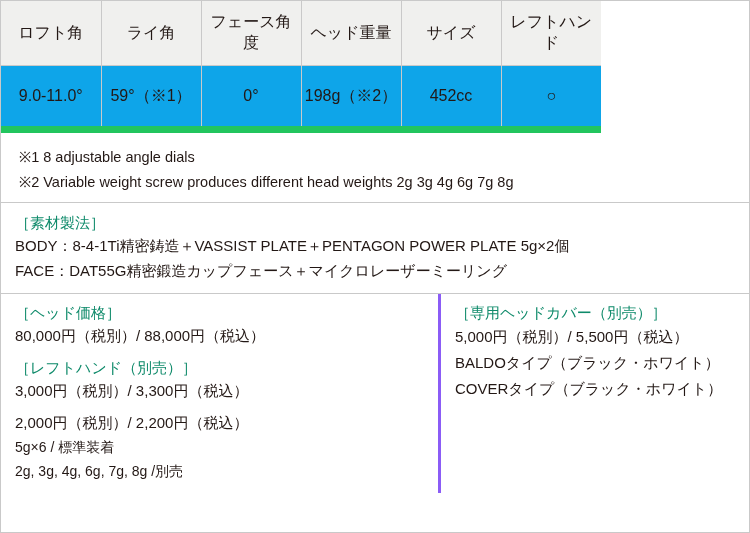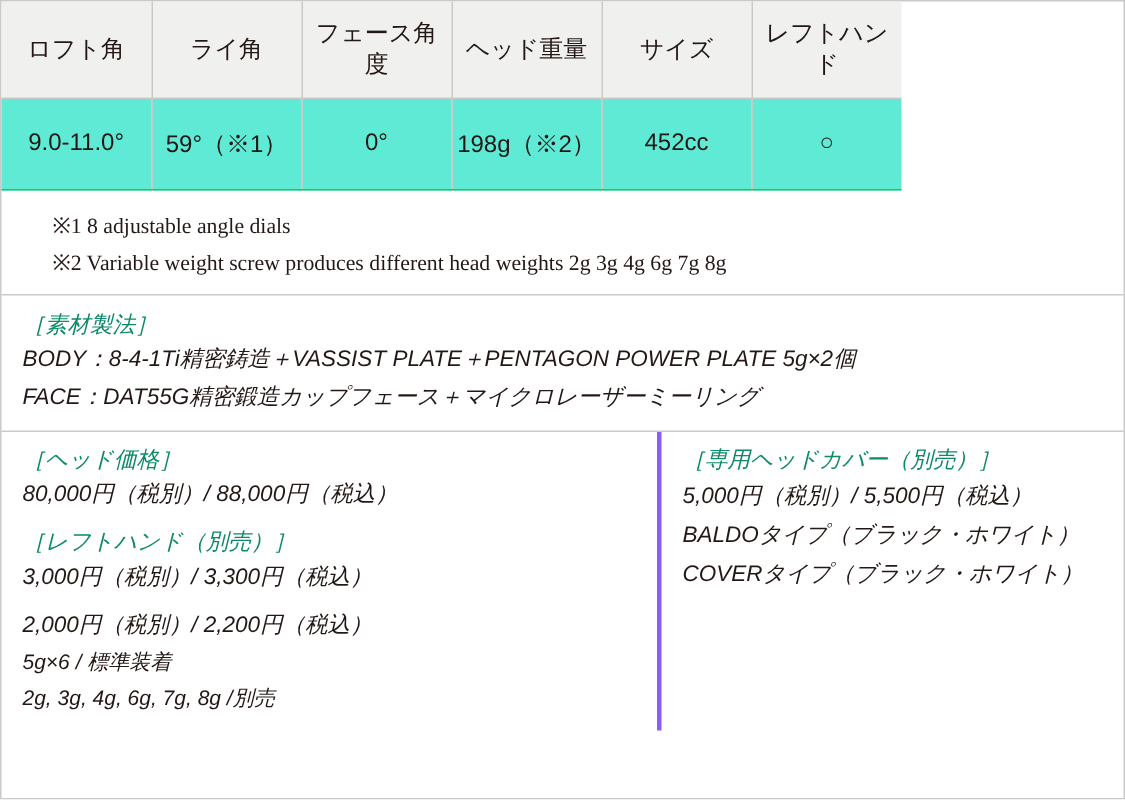--- a/index.html
+++ b/index.html
@@ -39,45 +39,43 @@
   table.spec tr.head th {
     background: #f0f0ee;
     height: 62px;
     font-size: 16px;
     color: #231815;
     border-bottom: 1px solid #c9c9c9;
   }
   table.spec tr.body td {
     height: 58px;
     font-size: 16px;
-    background: #5eead4;
-    border-bottom: 1px solid #22c55e;
+    background: #0ea5e9;
+    border-bottom: 7px solid #22c55e;
   }
   table.spec th:first-child,
   table.spec td:first-child { border-left: none; }
   table.spec th:last-child,
   table.spec td:last-child { border-right: none; }
 
   
   .notes {
-    padding: 12px 18px 6px 34px;
-    font-family: Liberation Serif, serif;
+    padding: 12px 18px 6px 18px;
   }
   .note {
     font-size: 14.5px;
     line-height: 1.75;
     color: #231815;
     white-space: nowrap;
   }
 
   
   .info {
     border-top: 1px solid #c9c9c9;
     position: relative;
-    font-style: italic;
   }
   .block-title {
     color: #0e8a6a;
     font-size: 15px;
     line-height: 1.5;
   }
   .block-line {
     font-size: 15px;
     line-height: 1.62;
     color: #231815;

